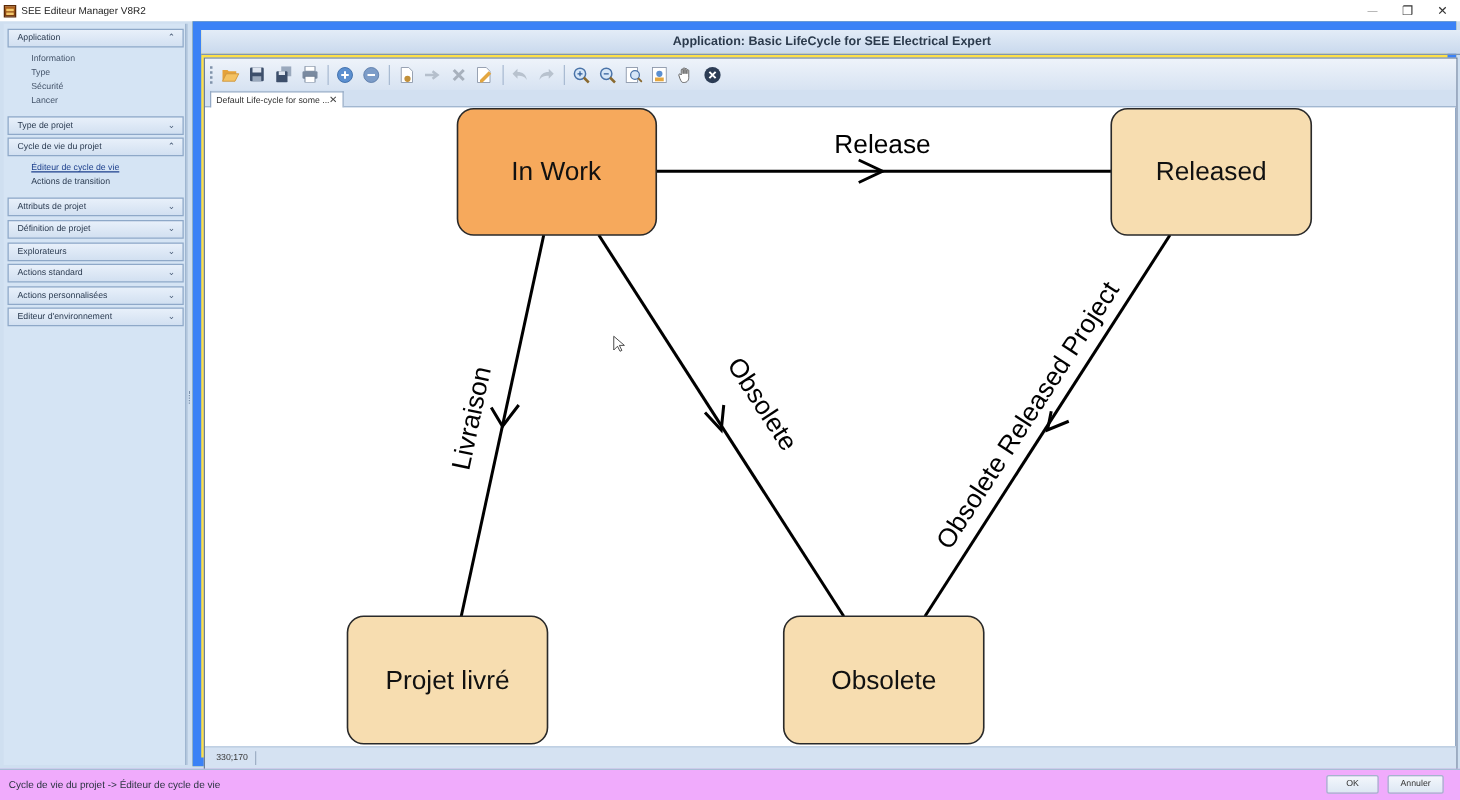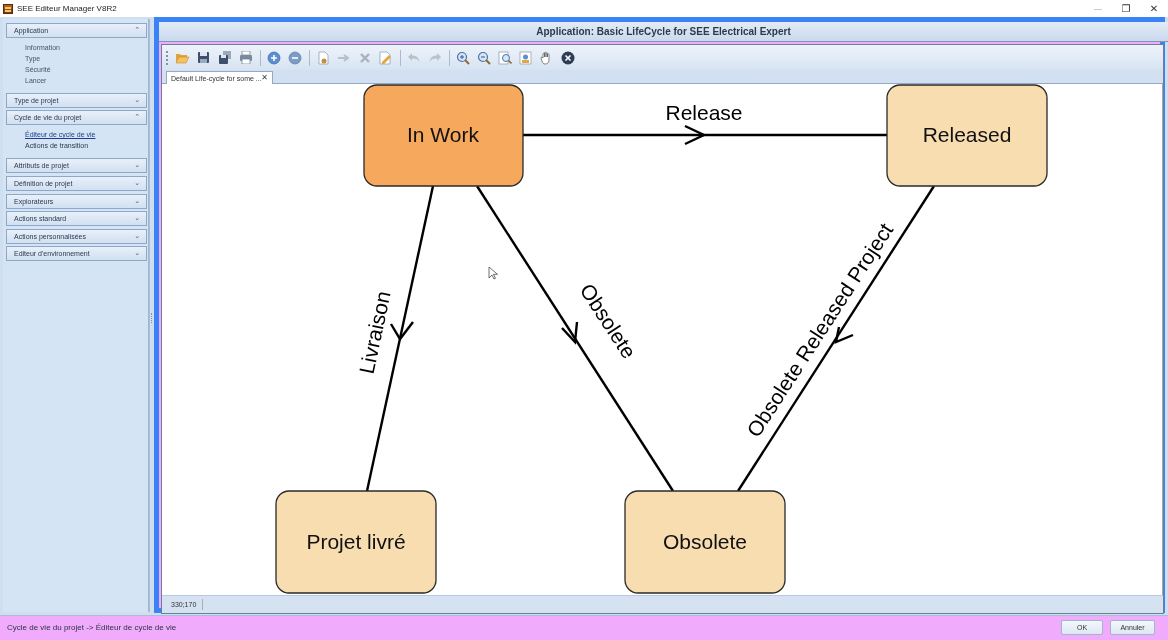--- a/index.html
+++ b/index.html
@@ -22,21 +22,21 @@
   .sb-header { position: absolute; left: 3px; width: 141px; height: 15px; border: 1px solid #8ea8c8; background: linear-gradient(#e8f0fa, #d2e0f1); display: flex; align-items: center; padding-left: 7px; font-size: 7px; color: #2a3a50; cursor: pointer; }
   .sb-chev { position: absolute; right: 6px; top: 2px; font-size: 7px; color: #4a5d78; }
   .sb-item { position: absolute; left: 22px; font-size: 7px; color: #44546a; cursor: pointer; }
   .sb-item.link { color: #1c3f8c; text-decoration: underline; }
   .sb-item.dark { color: #2a3a50; }
 
   .splitter { position: absolute; left: 149px; top: 2px; width: 5px; height: 593px; background: #cfdff0; border-left: 1px solid #a8bdd6; }
   .splitter-dots { position: absolute; left: 1px; top: 294px; width: 2px; height: 10px; border-left: 1px dotted #7d92ad; }
 
   
-  .main { position: absolute; left: 154px; top: 0; width: 1011px; height: 596px; border: 5px solid #3b82f6; background: #f0abfc; }
+  .main { position: absolute; left: 154px; top: 0; width: 1011px; height: 596px; border: 7px solid #3b82f6; background: #fde047; }
   .main-header { position: absolute; left: 0; top: 0; width: 1009px; height: 20px; background: linear-gradient(#e3ecf7, #c9d9ed); border-bottom: 1px solid #7f96b4; display: flex; align-items: center; justify-content: center; font-size: 10px; font-weight: bold; color: #2b3a4c; padding-left: 0; }
 
   .editor { position: absolute; left: 2px; top: 22px; width: 1003px; height: 570px; border: 1px solid #6b7f99; background: #dde8f5; }
   .toolbar { position: absolute; left: 0; top: 0; width: 1001px; height: 25px; background: linear-gradient(#eef3fa, #d7e3f2); display: flex; align-items: center; padding-left: 4px; }
   .tb-grip { width: 3px; height: 14px; border-left: 2px dotted #8093ab; margin-right: 4px; }
   .tb-btn { width: 19px; height: 19px; display: flex; align-items: center; justify-content: center; margin-right: 2px; cursor: pointer; }
   .tb-sep { width: 1px; height: 16px; background: #a9bbd2; margin: 0 3px; }
 
   .tabstrip { position: absolute; left: 0; top: 25px; width: 1001px; height: 14px; background: #d2e0f1; border-bottom: 1px solid #93a9c5; }
   .tab { position: absolute; left: 4px; top: 1px; width: 107px; height: 14px; background: #fff; border: 1px solid #93a9c5; border-bottom: none; font-size: 7px; color: #333; padding-left: 4px; display: flex; align-items: center; cursor: pointer; }

